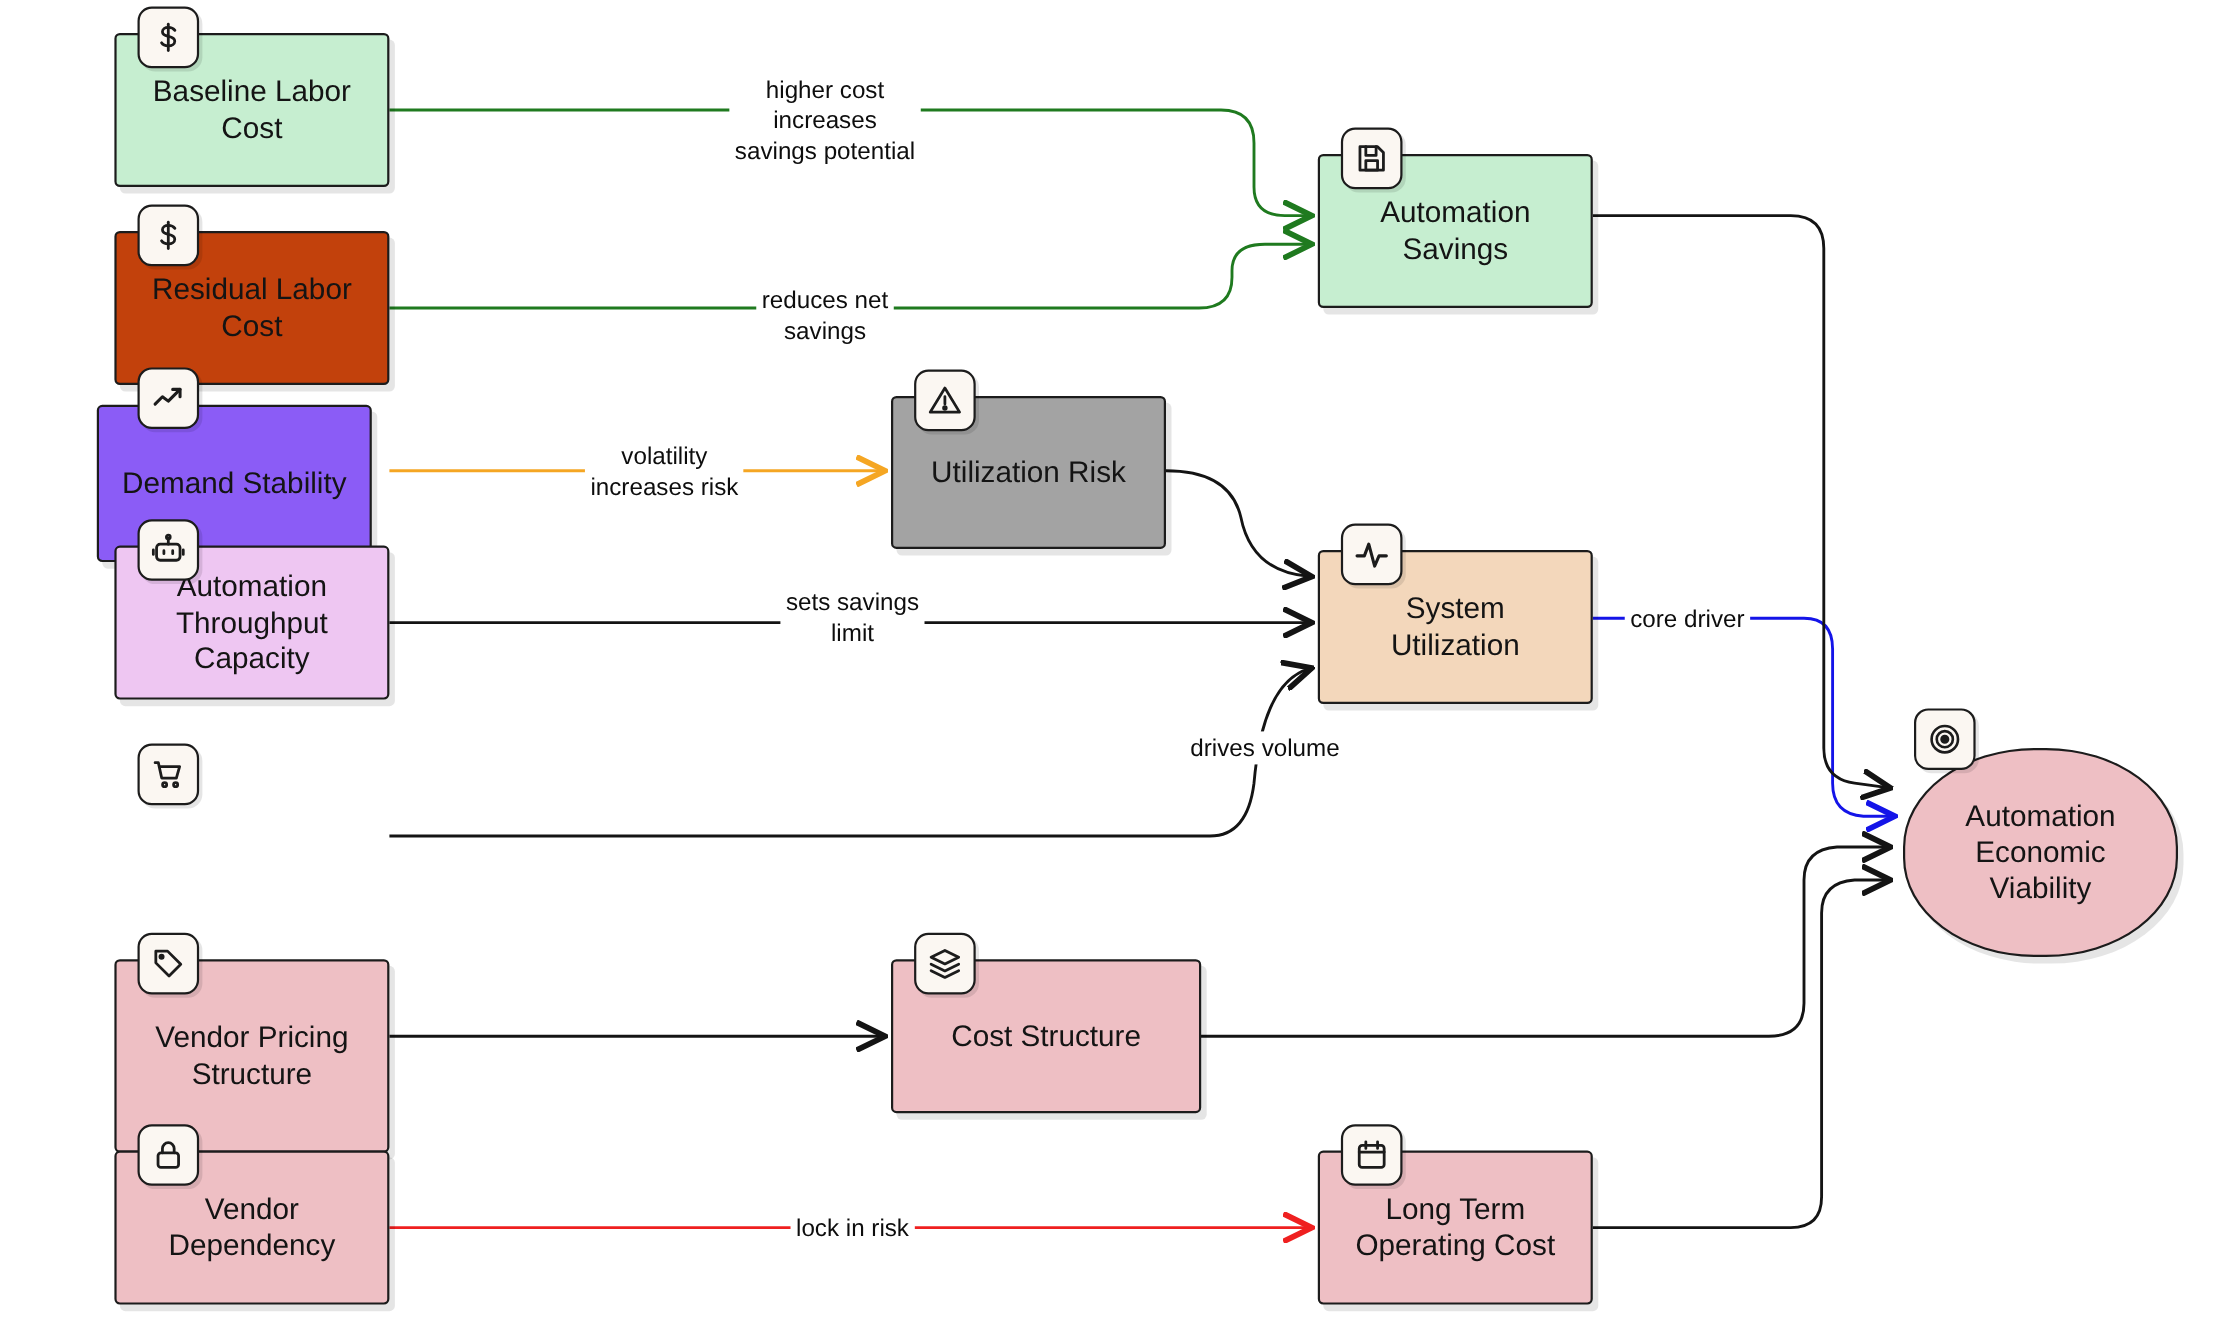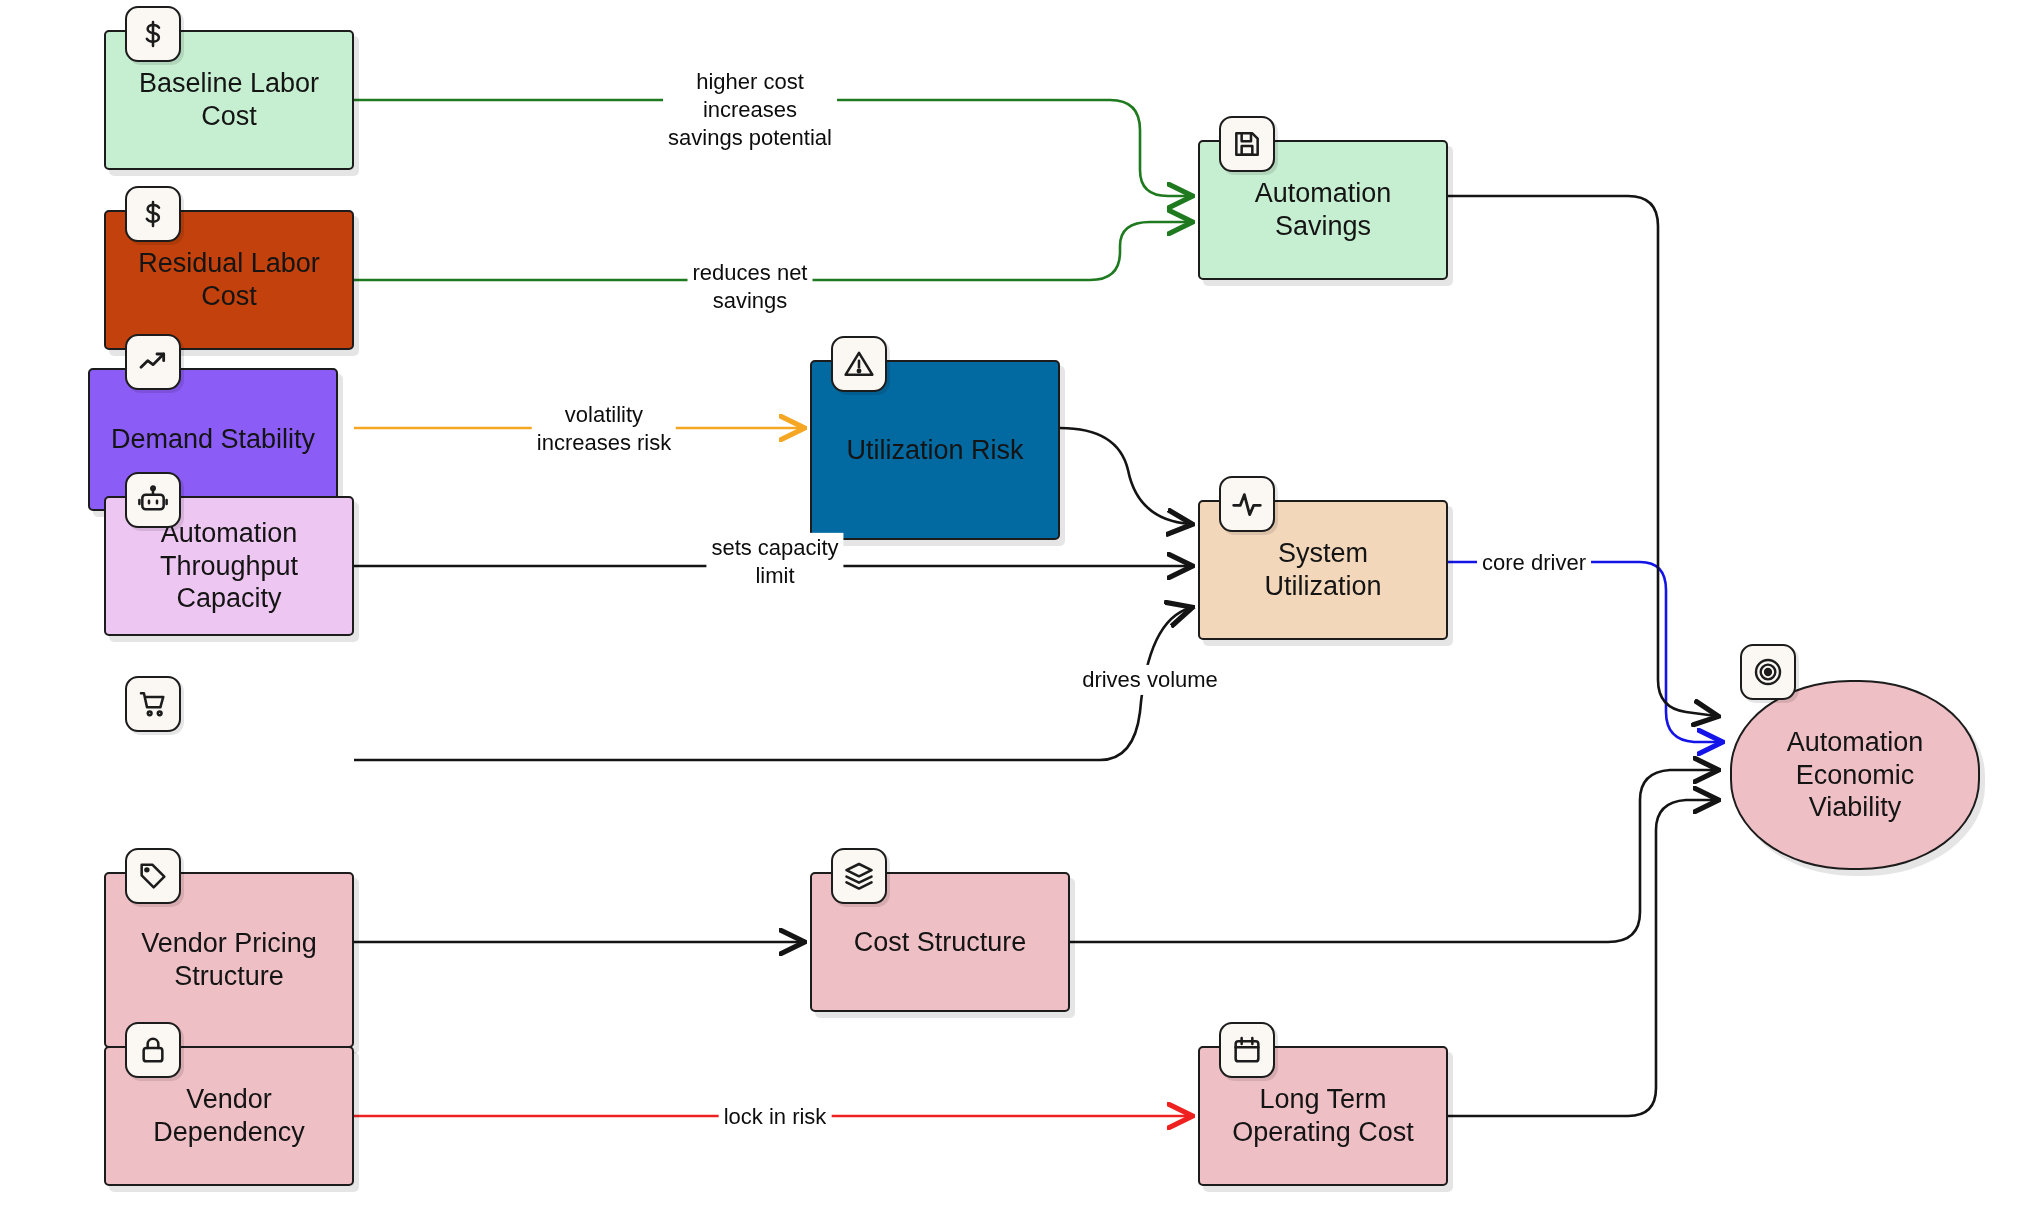--- a/index.html
+++ b/index.html
@@ -144,32 +144,32 @@
     <span class="label">Vendor
 Dependency</span>
   </div>
   <div class="badge" style="left:125px;top:1022px;">
     <svg viewBox="0 0 24 24" fill="none" stroke="#1c1c1c" stroke-width="1.9" stroke-linecap="round" stroke-linejoin="round">
       <rect x="5" y="10.5" width="14" height="10" rx="2"></rect>
         <path d="M8 10.5V7.6a4 4 0 0 1 8 0v2.9"></path>
     </svg>
   </div>
 
-  <div class="node" style="left:810px;top:360px;width:250px;height:180px;background:#0369a1;">
+  <div class="node" style="left:810px;top:360px;width:250px;height:139px;background:#a3a3a3;">
     <span class="label">Utilization Risk</span>
   </div>
   <div class="badge" style="left:831px;top:336px;">
     <svg viewBox="0 0 24 24" fill="none" stroke="#1c1c1c" stroke-width="1.9" stroke-linecap="round" stroke-linejoin="round">
       <path d="M12 3.6 22 20H2z"></path>
         <path d="M12 9.5v5"></path>
         <circle cx="12" cy="17.2" r="0.9" fill="#1c1c1c"></circle>
     </svg>
   </div>
 
-  <div class="node" style="left:810px;top:872px;width:260px;height:140px;background:#eebfc4;">
+  <div class="node" style="left:810px;top:872px;width:282px;height:140px;background:#eebfc4;">
     <span class="label">Cost Structure</span>
   </div>
   <div class="badge" style="left:831px;top:848px;">
     <svg viewBox="0 0 24 24" fill="none" stroke="#1c1c1c" stroke-width="1.9" stroke-linecap="round" stroke-linejoin="round">
       <path d="M12 3 2.6 7.6 12 12.2l9.4-4.6z"></path>
         <path d="M2.6 12.4 12 17l9.4-4.6"></path>
         <path d="M2.6 16.8 12 21.4l9.4-4.6"></path>
     </svg>
   </div>
 
@@ -220,18 +220,18 @@
     </svg>
   </div>
 
   <div class="elabel" style="left:750px;top:110px;">higher cost
 increases
 savings potential</div>
   <div class="elabel" style="left:750px;top:287px;">reduces net
 savings</div>
   <div class="elabel" style="left:604px;top:429px;">volatility
 increases risk</div>
-  <div class="elabel" style="left:775px;top:562px;">sets capacity
+  <div class="elabel" style="left:775px;top:562px;">sets savings
 limit</div>
   <div class="elabel" style="left:1150px;top:680px;">drives volume</div>
   <div class="elabel" style="left:775px;top:1117px;">lock in risk</div>
   <div class="elabel" style="left:1534px;top:563px;">core driver</div>
 </div>
 
 </body></html>

